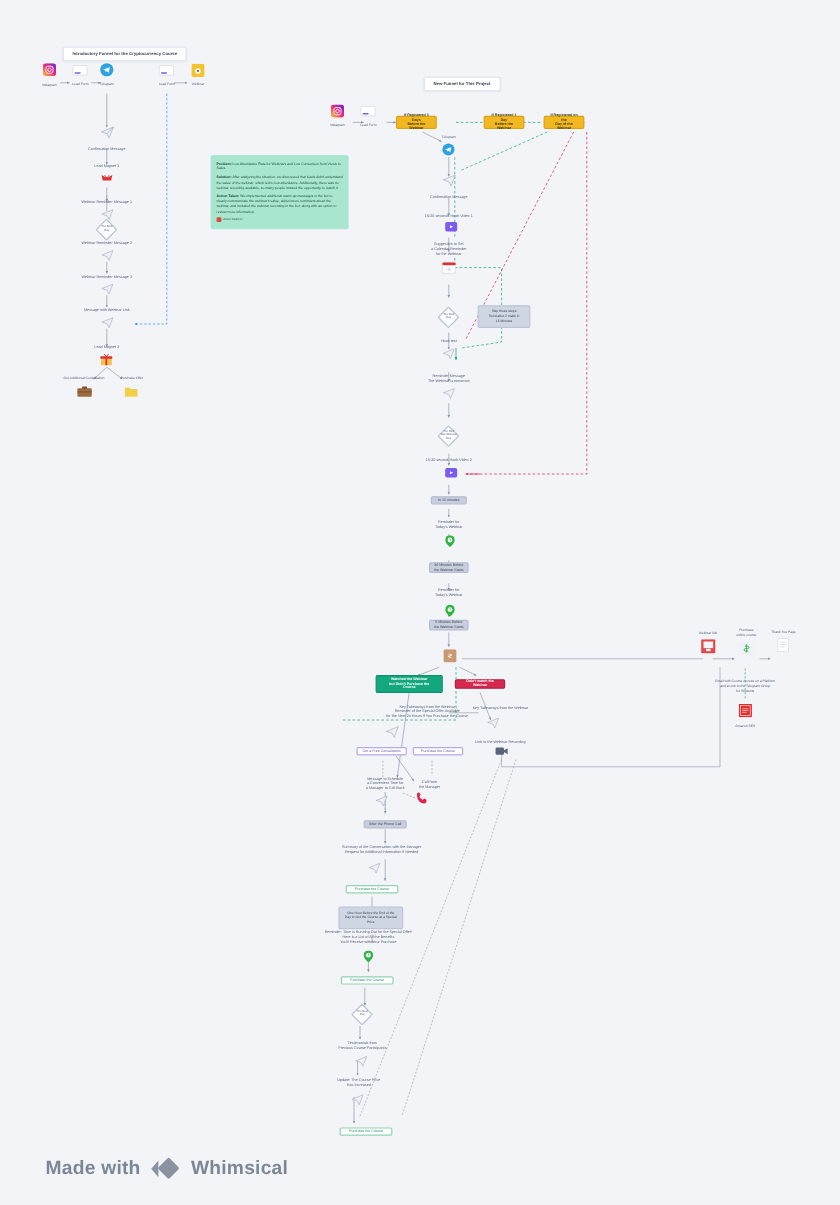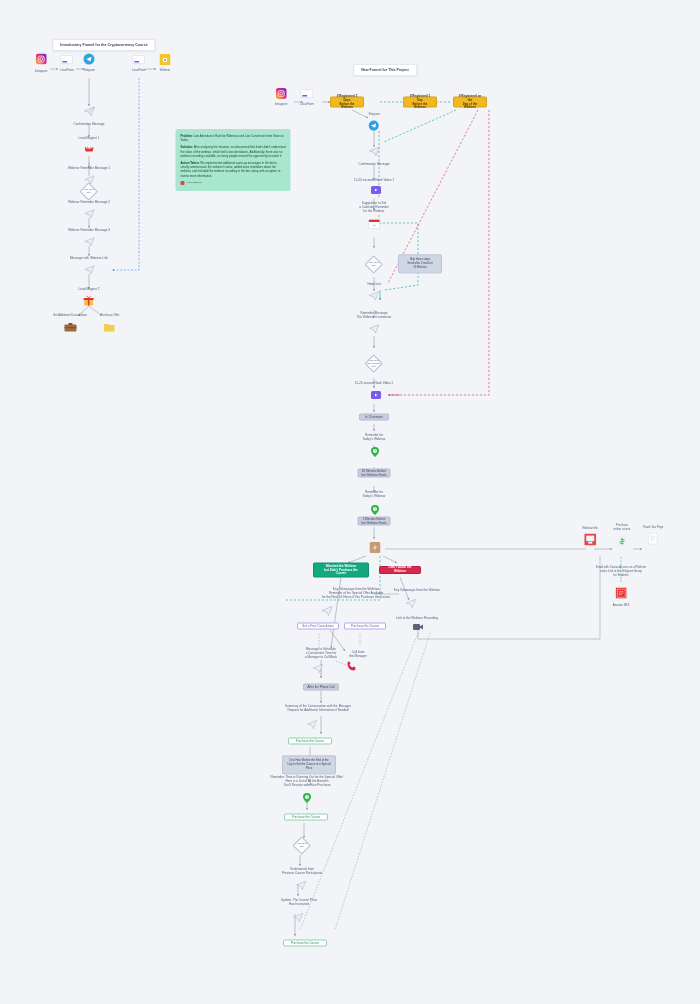--- a/index.html
+++ b/index.html
@@ -660,14 +660,24 @@
     <div>
       <svg width="11" height="11" viewBox="0 0 22 22">
           <rect width="22" height="22" rx="1" fill="#e32c2c"></rect>
           <rect x="3" y="3" width="16" height="16" fill="none" stroke="#fff" stroke-width="1"></rect>
           <path d="M6 8h10M6 11h10M6 14h7" stroke="#fff" stroke-width="1"></path>
         </svg>
     </div>
     <div class="lbl tiny" style="margin-top:1px;">Amazon SES</div>
   </div>
 
+  <div class="footer">
+    <span>Made with</span>
+    <span class="wlogo">
+      <svg width="26" height="22" viewBox="0 0 26 22">
+          <rect x="9" y="4" width="13" height="13" rx="1.5" transform="rotate(45 15.5 10.5)" fill="#8b93a3"></rect>
+          <path d="M7 4 1 11l6 7V4z" fill="#8b93a3"></path>
+        </svg>
+    </span>
+    <span>Whimsical</span>
+  </div>
 
 </div>
 
 </body></html>

